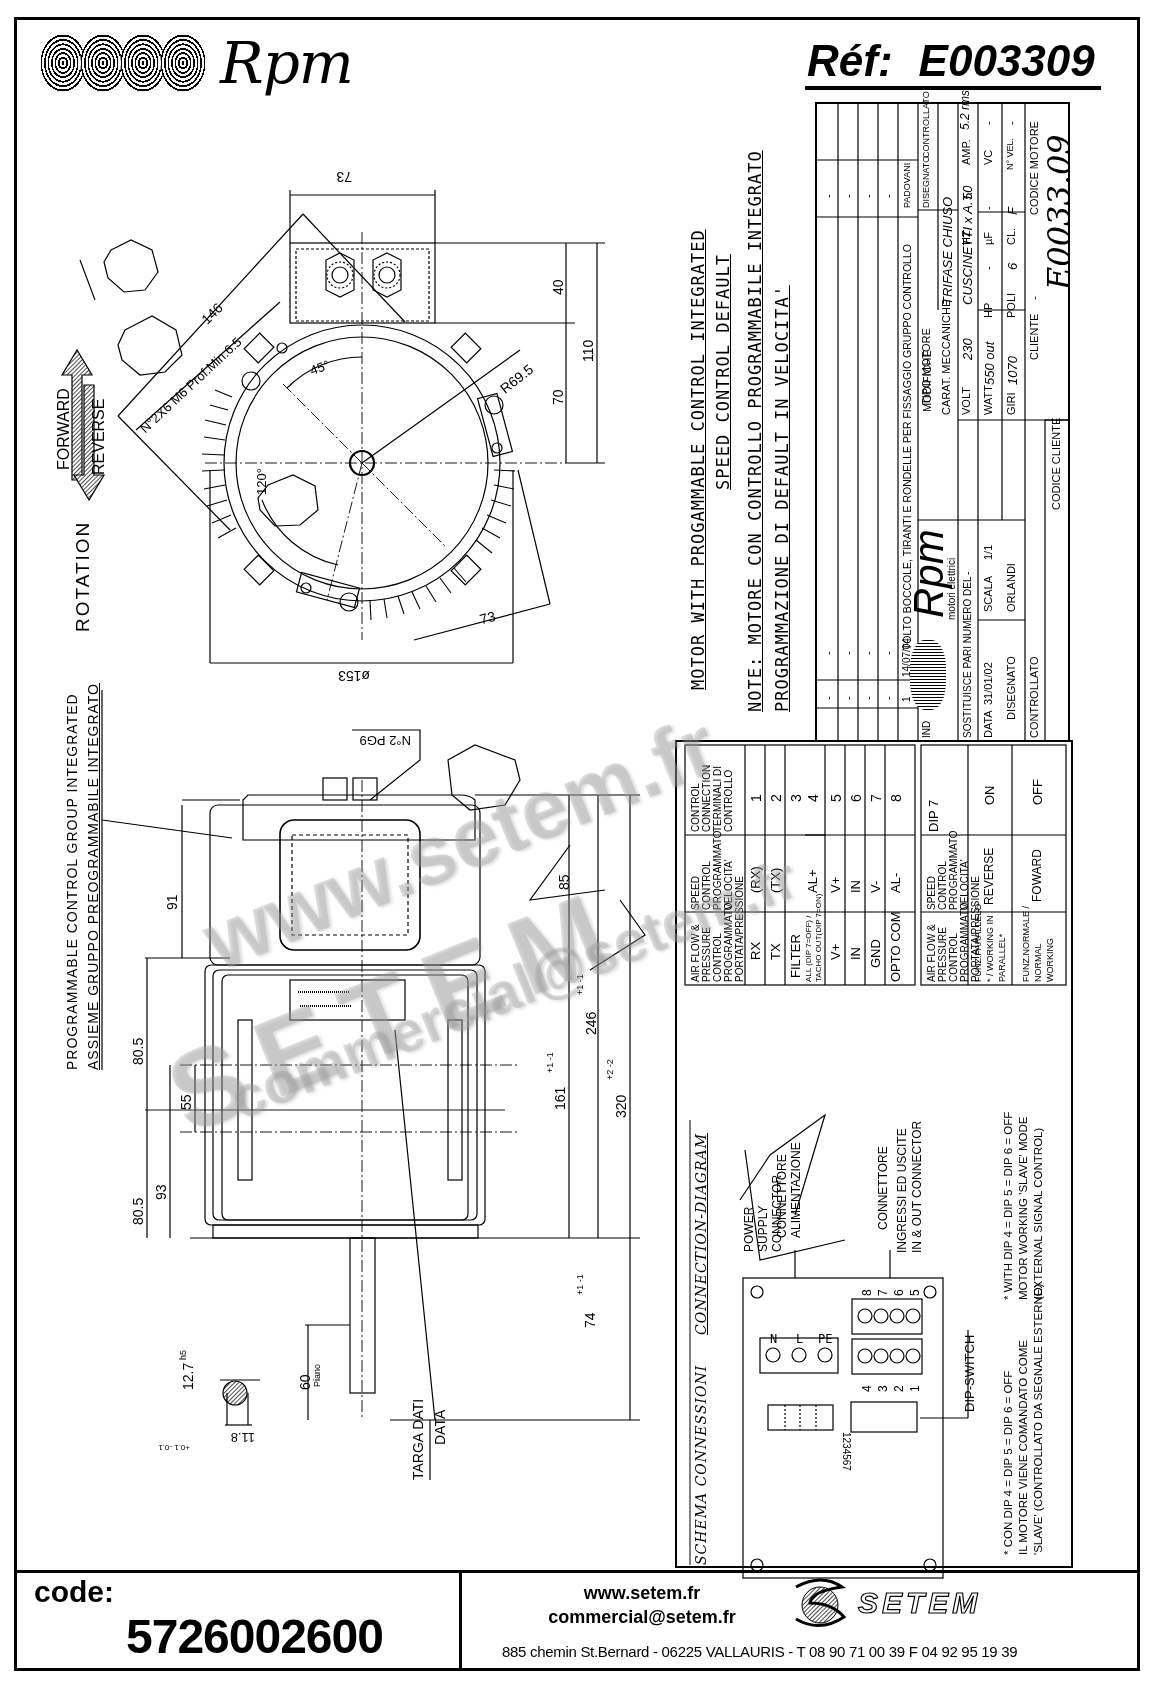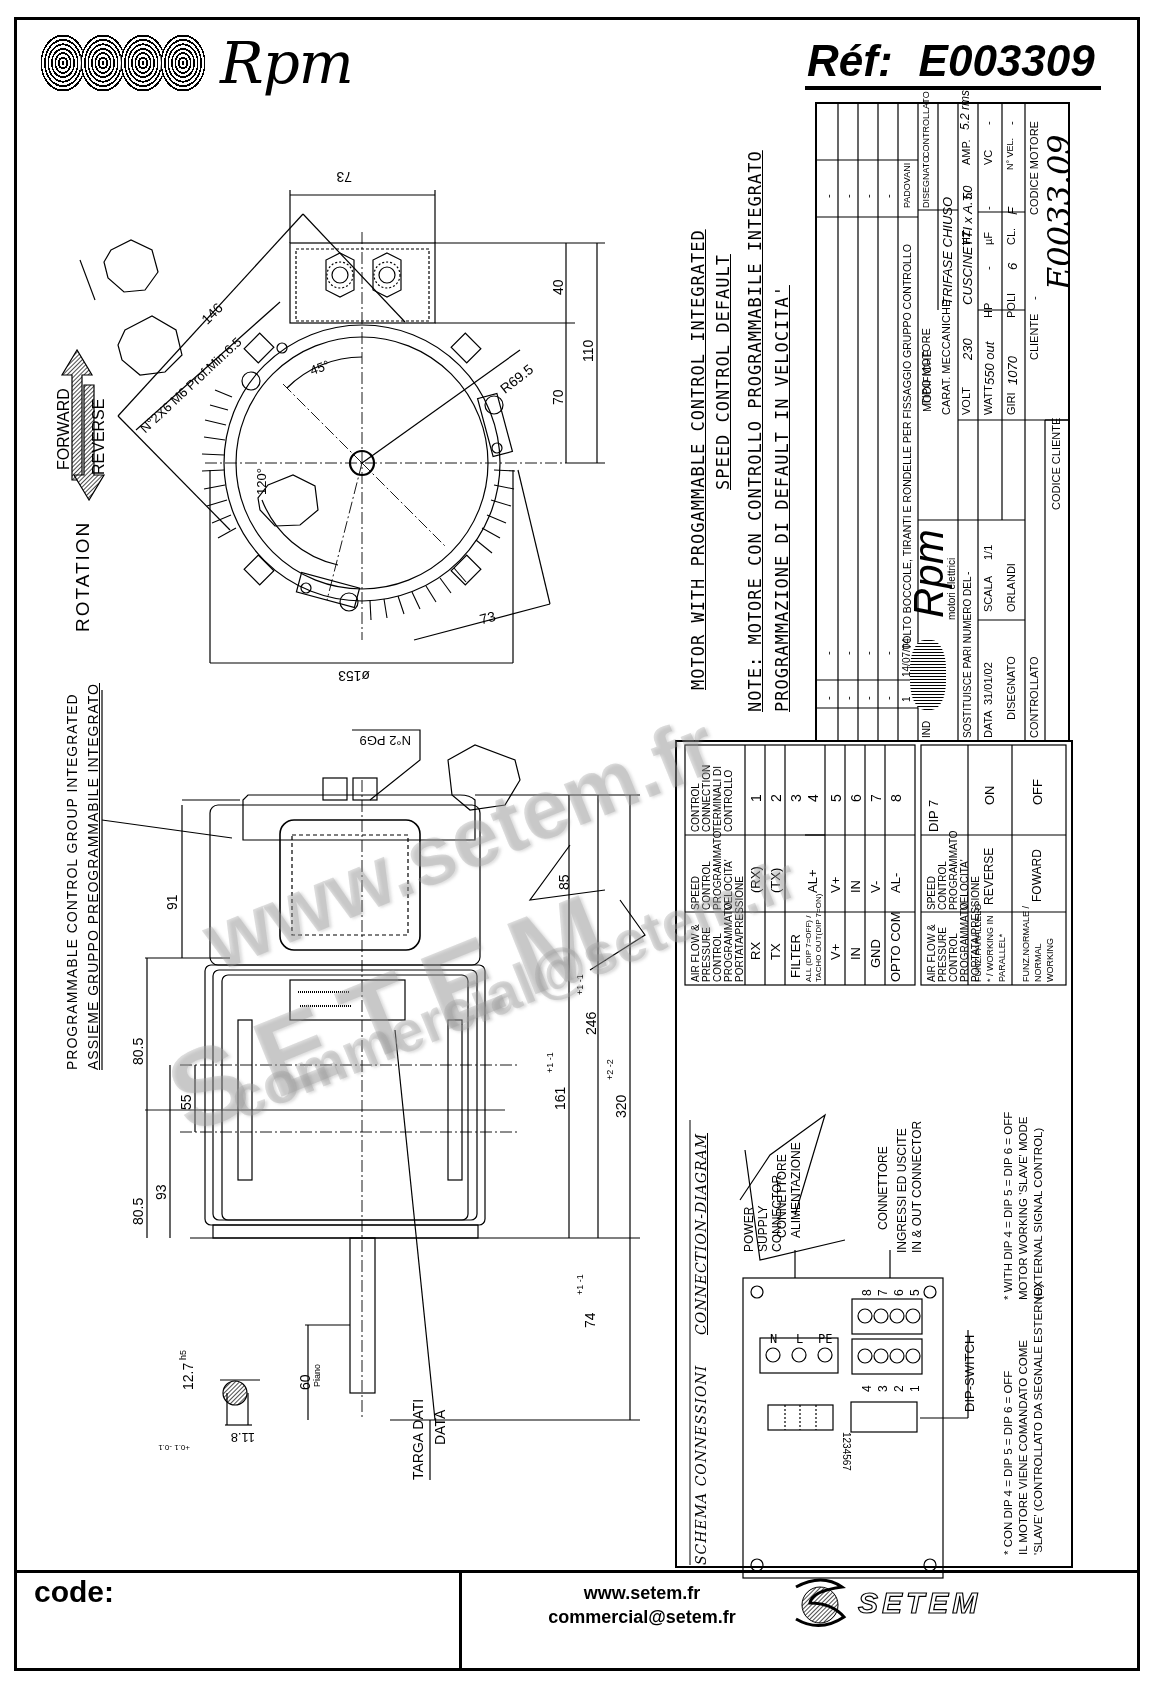--- a/index.html
+++ b/index.html
@@ -514,26 +514,28 @@
 <span class="tb-text" style="left:1002px;top:1300px;font-size:11.5px;">* WITH DIP 4 = DIP 5 = DIP 6 = OFF</span>
 <span class="tb-text" style="left:1017px;top:1300px;font-size:11.5px;">MOTOR WORKING 'SLAVE' MODE</span>
 <span class="tb-text" style="left:1032px;top:1300px;font-size:11.5px;">(EXTERNAL SIGNAL CONTROL)</span>
 
 <span class="watermark" style="left:190px;top:900px;font-size:84px;transform:rotate(-22deg);">www.setem.fr</span>
 <span class="watermark" style="left:150px;top:1040px;font-size:110px;transform:rotate(-22deg);letter-spacing:20px;">SETEM</span>
 <span class="watermark" style="left:220px;top:1070px;font-size:58px;transform:rotate(-22deg);">commercial@setem.fr</span>
 
 <div class="footer-code">
   <span class="label">code:</span>
+  <span class="value">5726002600</span>
 </div>
 <div class="footer-right">
   <div class="web">
     <div>www.setem.fr</div>
     <div>commercial@setem.fr</div>
   </div>
   <div class="setem-logo">
     <svg width="56" height="52" viewBox="0 0 56 52">
       <circle cx="28" cy="28" r="18" fill="url(#hatch)" stroke="#000" stroke-width="1"></circle>
       <path d="M4 10 Q 30 -4 50 10 Q 20 14 18 26 Q 40 26 52 40 Q 28 56 4 42" fill="none" stroke="#000" stroke-width="3"></path>
     </svg>
     <span class="word">SETEM</span>
   </div>
+  <div class="addr">885 chemin St.Bernard  -  06225 VALLAURIS  -  T 08 90 71 00 39   F 04 92 95 19 39</div>
 </div>
 
 </body></html>

